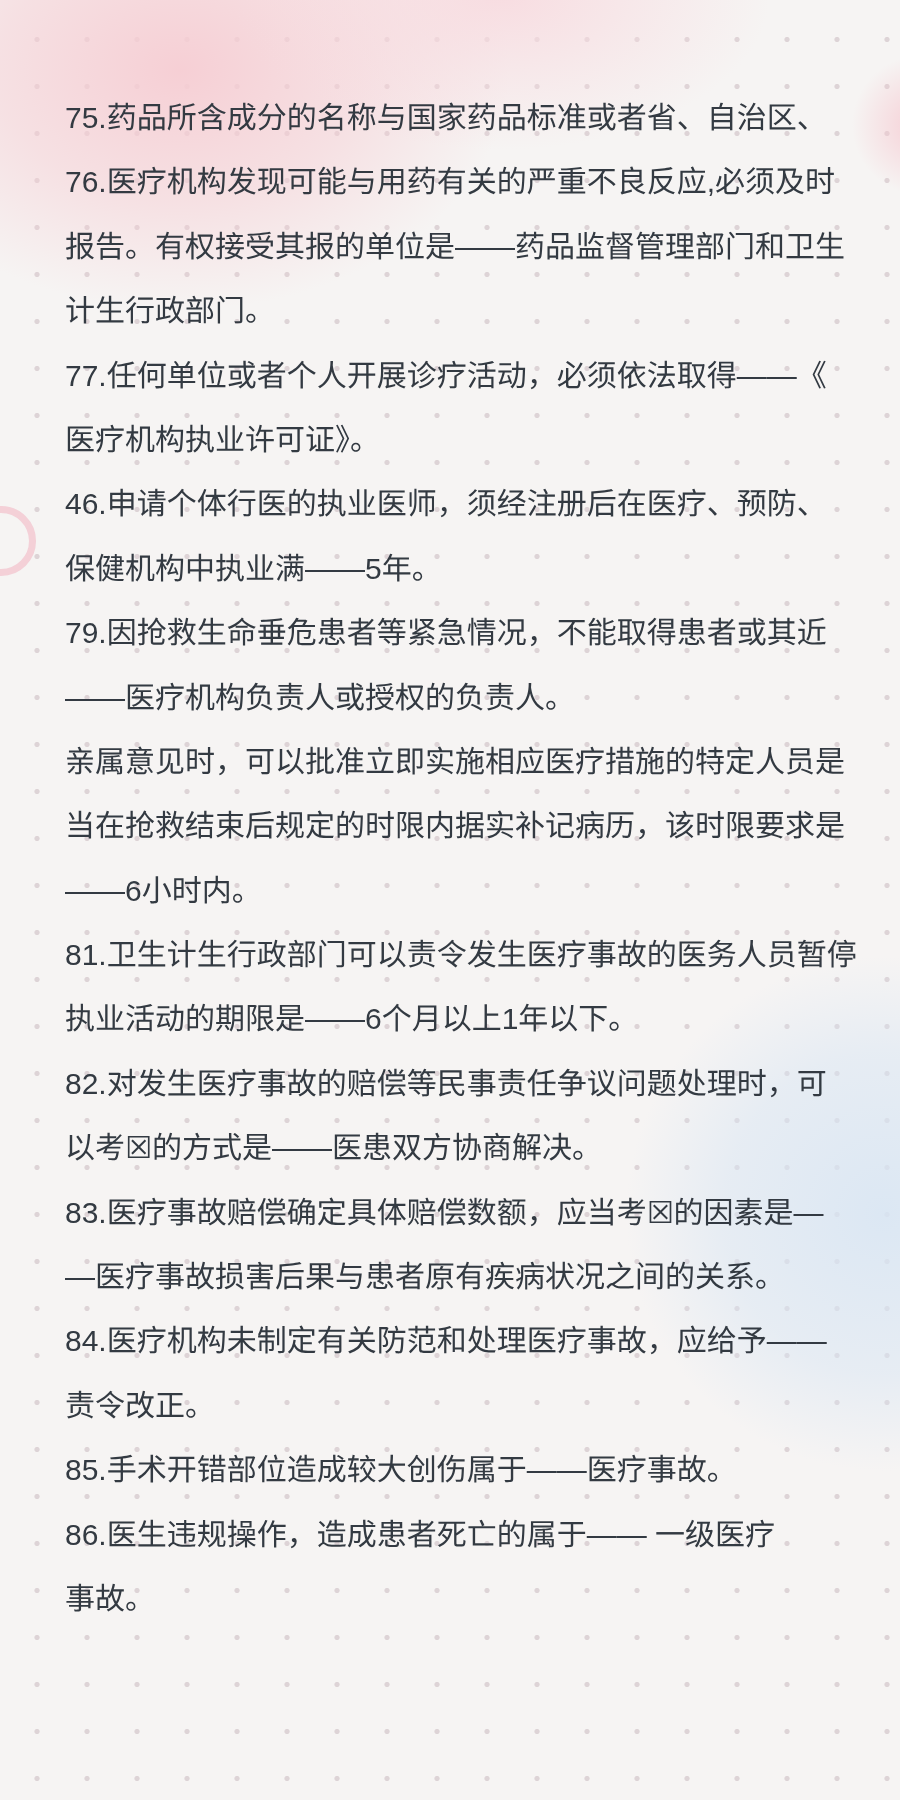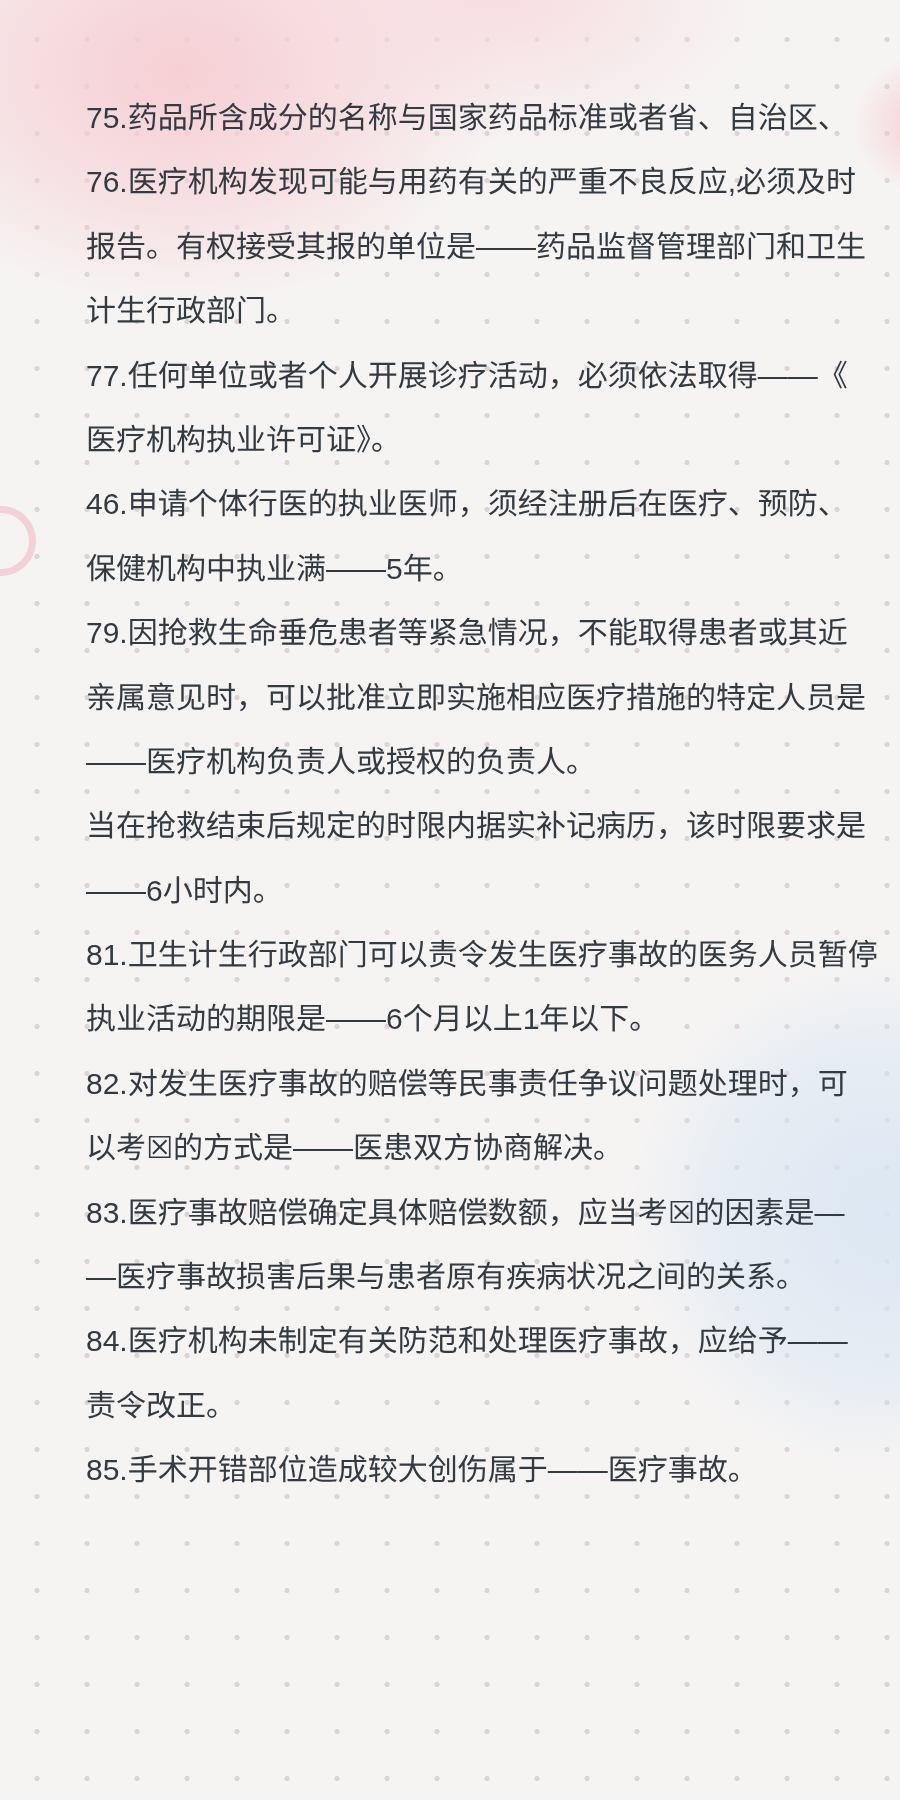--- a/index.html
+++ b/index.html
@@ -49,21 +49,20 @@
     position: absolute;
     left: 65px; top: 86px; width: 810px;
     color: #333a42;
     font-size: 30px;
     line-height: 64.4px;
     font-weight: 400;
   }
   .qline {
     height: 64.4px;
     white-space: nowrap;
-    margin-left: 21px;
   }
 </style>
 </head>
 <body>
 
 <div class="page">
   <div class="dots"></div>
   <div class="blob blob-pink-tl"></div>
   <div class="blob blob-pink-top"></div>
   <div class="blob blob-pink-right"></div>
@@ -82,22 +81,22 @@
     <div>
       <div class="qline">77.任何单位或者个人开展诊疗活动，必须依法取得——《</div>
       <div class="qline">医疗机构执业许可证》。</div>
     </div>
     <div>
       <div class="qline">46.申请个体行医的执业医师，须经注册后在医疗、预防、</div>
       <div class="qline">保健机构中执业满——5年。</div>
     </div>
     <div>
       <div class="qline">79.因抢救生命垂危患者等紧急情况，不能取得患者或其近</div>
+      <div class="qline">——医疗机构负责人或授权的负责人。</div>
       <div class="qline">亲属意见时，可以批准立即实施相应医疗措施的特定人员是</div>
-      <div class="qline">——医疗机构负责人或授权的负责人。</div>
     </div>
     <div>
       <div class="qline">当在抢救结束后规定的时限内据实补记病历，该时限要求是</div>
       <div class="qline">——6小时内。</div>
     </div>
     <div>
       <div class="qline">81.卫生计生行政部门可以责令发生医疗事故的医务人员暂停</div>
       <div class="qline">执业活动的期限是——6个月以上1年以下。</div>
     </div>
     <div>
@@ -108,14 +107,18 @@
       <div class="qline">83.医疗事故赔偿确定具体赔偿数额，应当考☒的因素是—</div>
       <div class="qline">—医疗事故损害后果与患者原有疾病状况之间的关系。</div>
     </div>
     <div>
       <div class="qline">84.医疗机构未制定有关防范和处理医疗事故，应给予——</div>
       <div class="qline">责令改正。</div>
     </div>
     <div>
       <div class="qline">85.手术开错部位造成较大创伤属于——医疗事故。</div>
     </div>
+    <div>
+      <div class="qline">86.医生违规操作，造成患者死亡的属于—— 一级医疗</div>
+      <div class="qline">事故。</div>
+    </div>
   </div>
 </div>
 
 </body></html>

